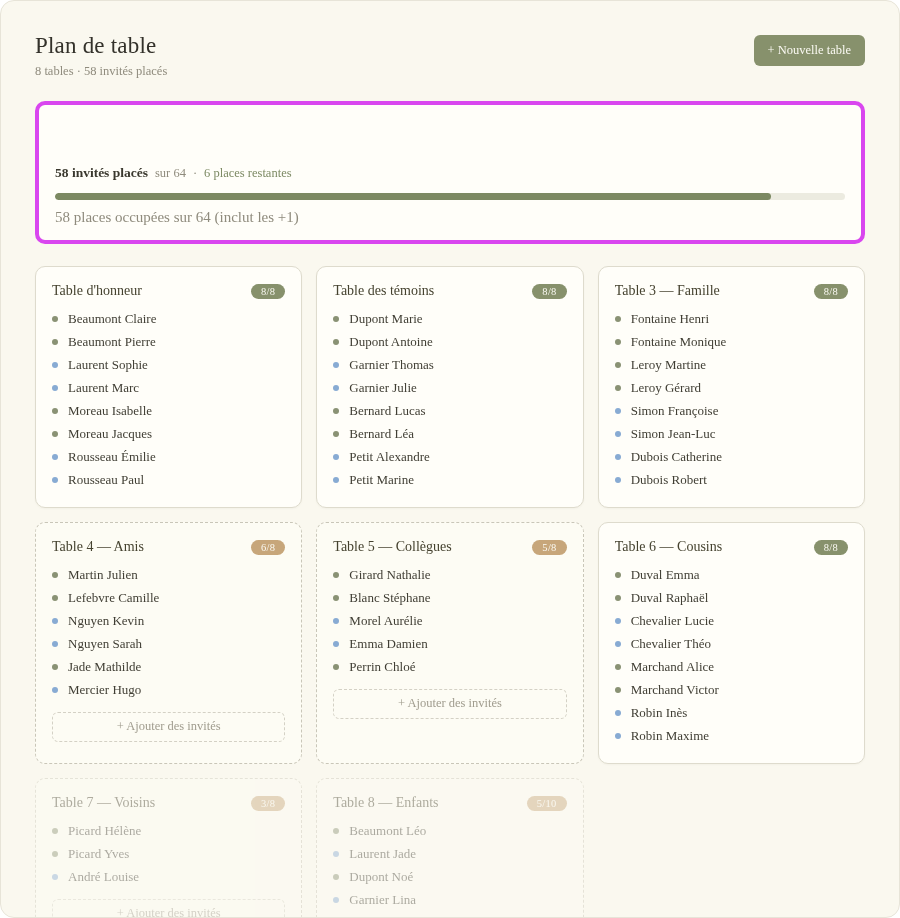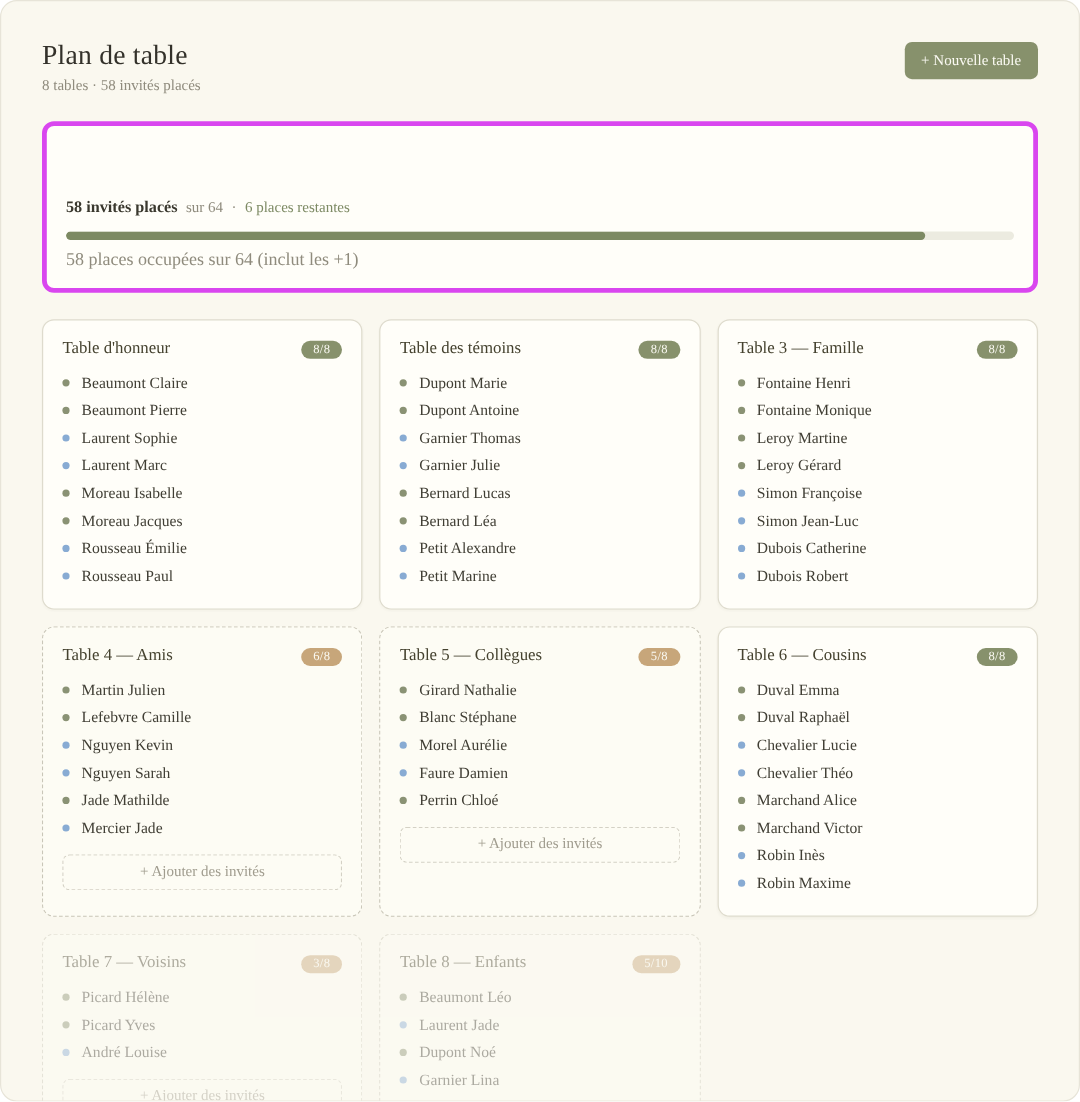--- a/index.html
+++ b/index.html
@@ -300,21 +300,21 @@
     <span class="guest-name">Nguyen Sarah</span>
   </li>
 
   <li class="guest">
     <span class="dot dot-olive"></span>
     <span class="guest-name">Jade Mathilde</span>
   </li>
 
   <li class="guest">
     <span class="dot dot-blue"></span>
-    <span class="guest-name">Mercier Jade</span>
+    <span class="guest-name">Mercier Hugo</span>
   </li>
 </ul>
     <button class="add-btn">+ Ajouter des invités</button>
   </article>
 
   <article class="card dashed">
     <div class="card-head">
       <h2 class="card-title">Table 5 — Collègues</h2>
       <span class="badge badge-partial">5/8</span>
     </div>
@@ -329,21 +329,21 @@
     <span class="guest-name">Blanc Stéphane</span>
   </li>
 
   <li class="guest">
     <span class="dot dot-blue"></span>
     <span class="guest-name">Morel Aurélie</span>
   </li>
 
   <li class="guest">
     <span class="dot dot-blue"></span>
-    <span class="guest-name">Faure Damien</span>
+    <span class="guest-name">Emma Damien</span>
   </li>
 
   <li class="guest">
     <span class="dot dot-olive"></span>
     <span class="guest-name">Perrin Chloé</span>
   </li>
 </ul>
     <button class="add-btn">+ Ajouter des invités</button>
   </article>
 

